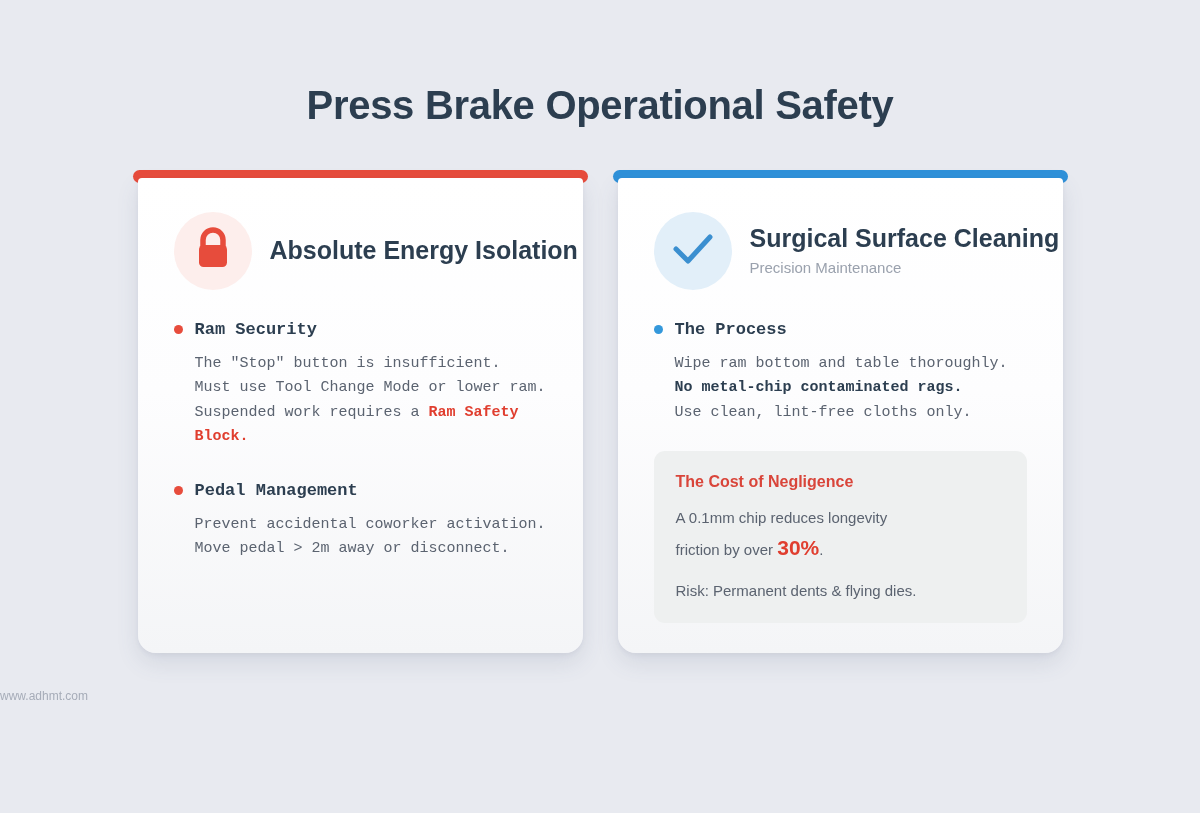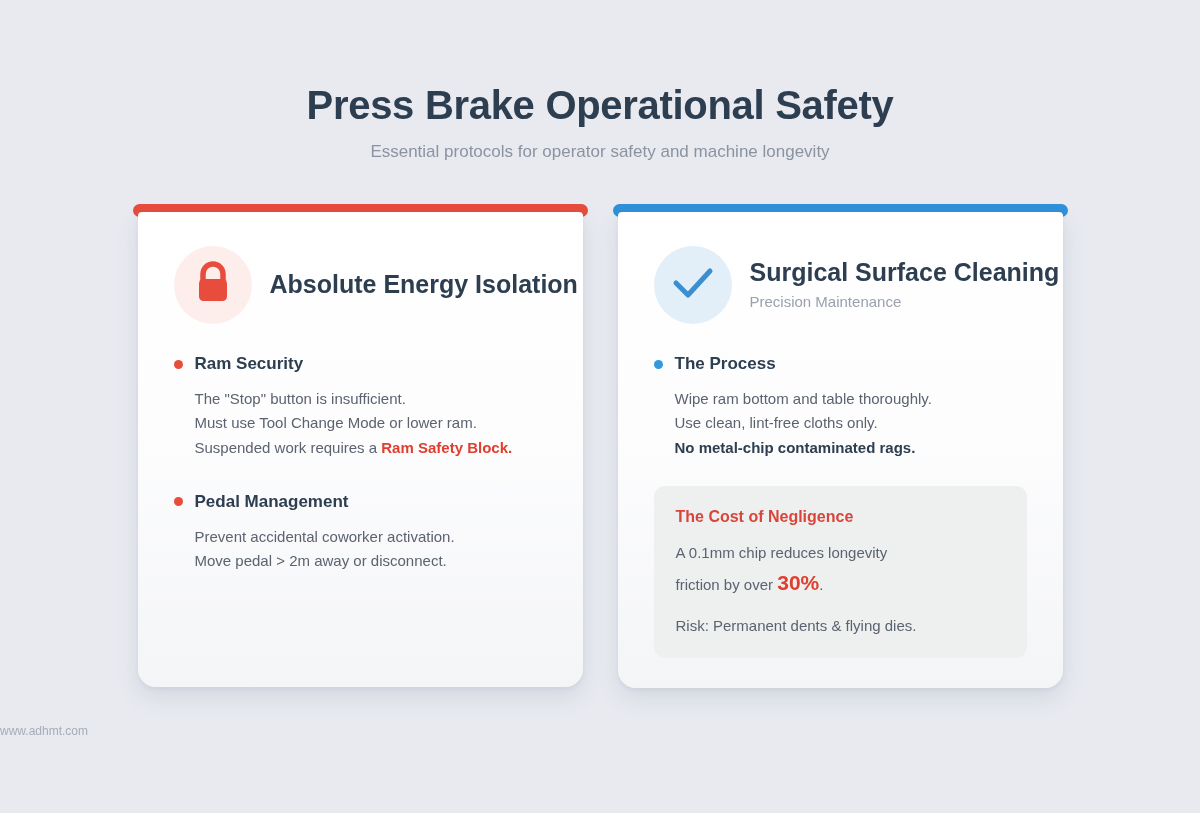--- a/index.html
+++ b/index.html
@@ -101,21 +101,21 @@
     line-height: 1.15;
     white-space: nowrap;
   }
   .card-sub {
     margin: 6px 0 0 0;
     font-size: 15px;
     color: #9aa1ad;
   }
 
   
-  .section { margin-top: 30px; }
+  .section { margin-top: 30px; font-family: Liberation Mono, monospace; }
   .section + .section { margin-top: 32px; }
 
   .section-head {
     display: flex;
     align-items: center;
     gap: 12px;
   }
   .bullet {
     width: 9px;
     height: 9px;
@@ -186,21 +186,20 @@
     color: #a6acb8;
   }
 </style>
 </head>
 <body>
 
 <div class="page">
 
   <div class="header">
     <h1 class="page-title">Press Brake Operational Safety</h1>
-    <p class="page-subtitle">Essential protocols for operator safety and machine longevity</p>
   </div>
 
   <div class="cards">
 
     <div class="card-wrap">
       <div class="accent-bar accent-red"></div>
       <div class="card">
 
         <div class="card-head">
           <div class="icon-circle red">
@@ -260,22 +259,22 @@
           </div>
         </div>
 
         <div class="section">
           <div class="section-head">
             <span class="bullet blue"></span>
             <h3 class="section-title">The Process</h3>
           </div>
           <div class="section-lines">
             <div class="line">Wipe ram bottom and table thoroughly.</div>
+            <div class="line strong">No metal-chip contaminated rags.</div>
             <div class="line">Use clean, lint-free cloths only.</div>
-            <div class="line strong">No metal-chip contaminated rags.</div>
           </div>
         </div>
 
         <div class="callout">
           <h4 class="callout-title">The Cost of Negligence</h4>
           <p class="callout-body"><span>A 0.1mm chip reduces longevity friction by over </span><span class="big-pct">30%</span><span>.</span></p>
           <p class="callout-risk">Risk: Permanent dents &amp; flying dies.</p>
         </div>
 
       </div>

